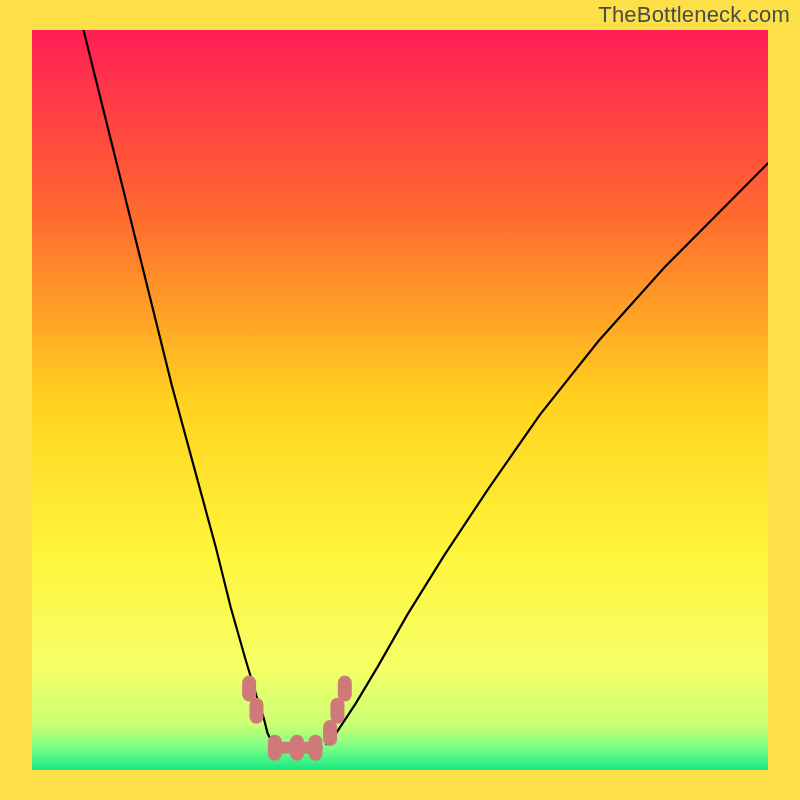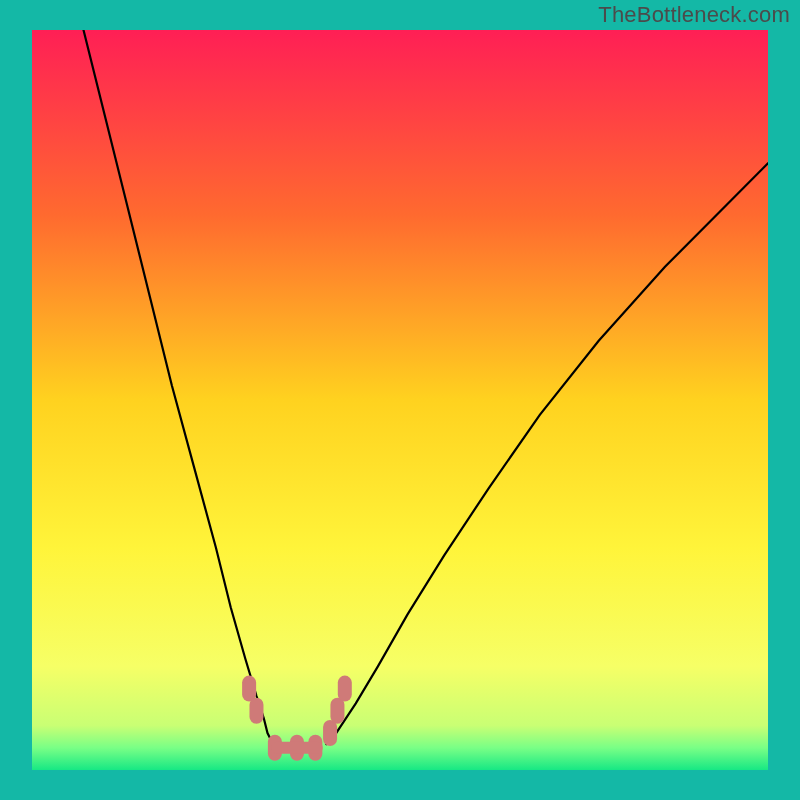--- a/index.html
+++ b/index.html
@@ -10,21 +10,21 @@
     background: #000;
     font-family: Arial, Helvetica, sans-serif;
     overflow: hidden;
   }
   .frame {
     position: absolute;
     left: 0;
     top: 0;
     width: 800px;
     height: 800px;
-    background: #14b8a6;
+    background: #fde047;
   }
   .watermark {
     position: absolute;
     top: 2px;
     right: 10px;
     color: #4b4b4b;
     font-size: 22px;
     font-weight: 500;
     letter-spacing: 0.2px;
     z-index: 50;

